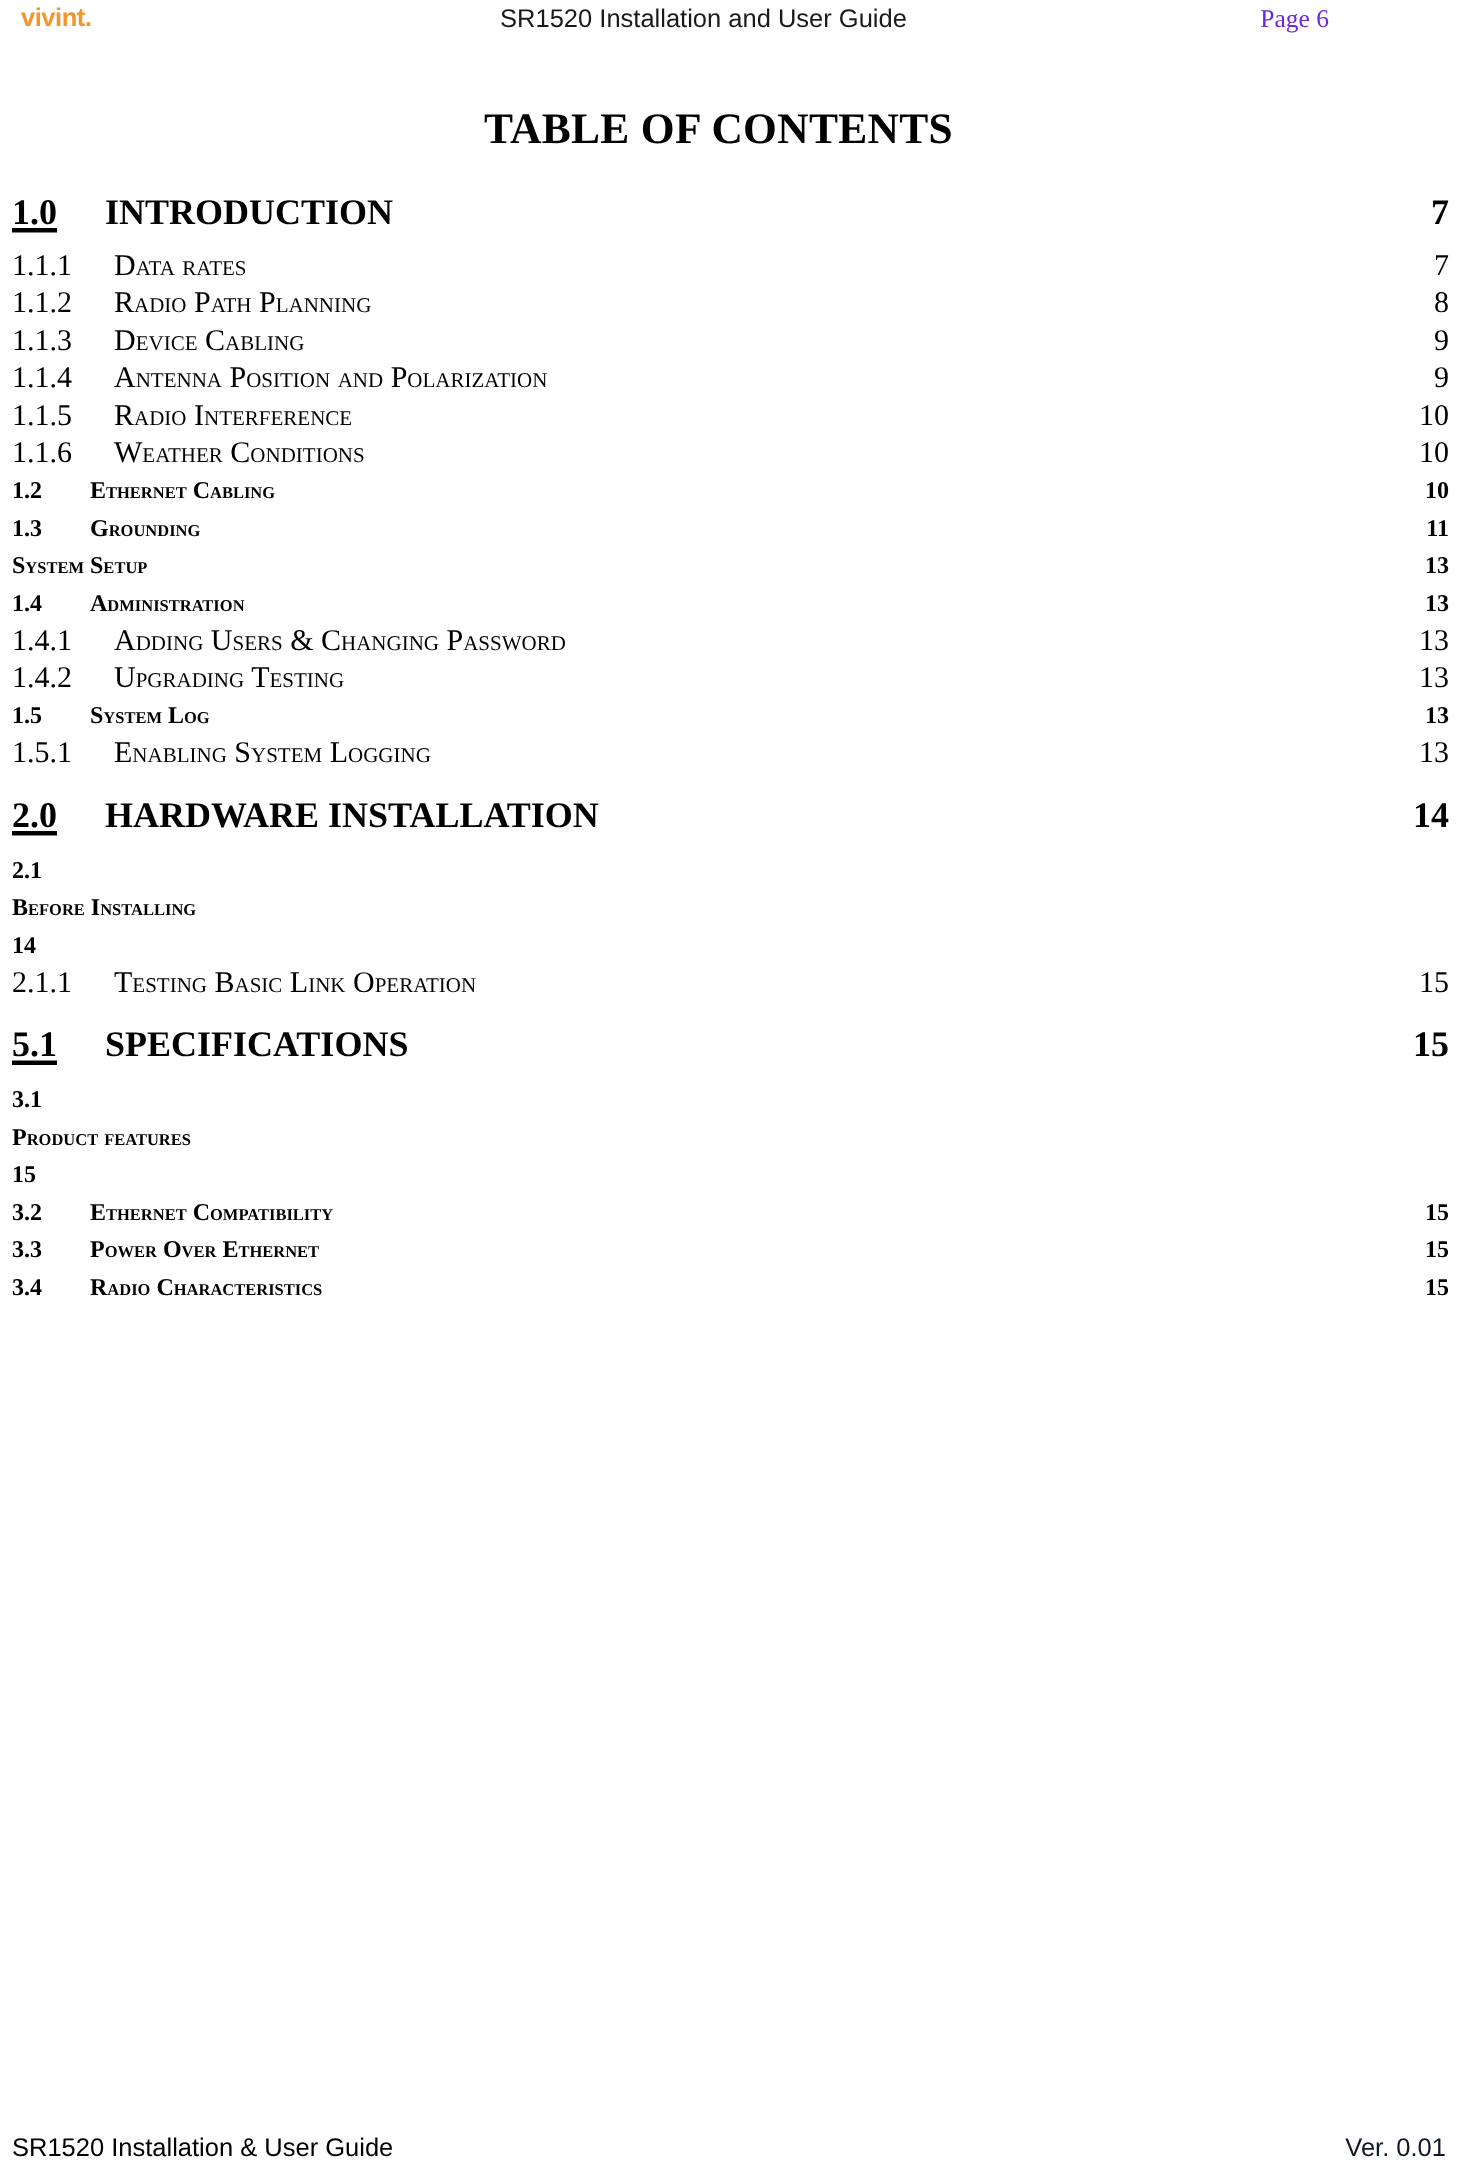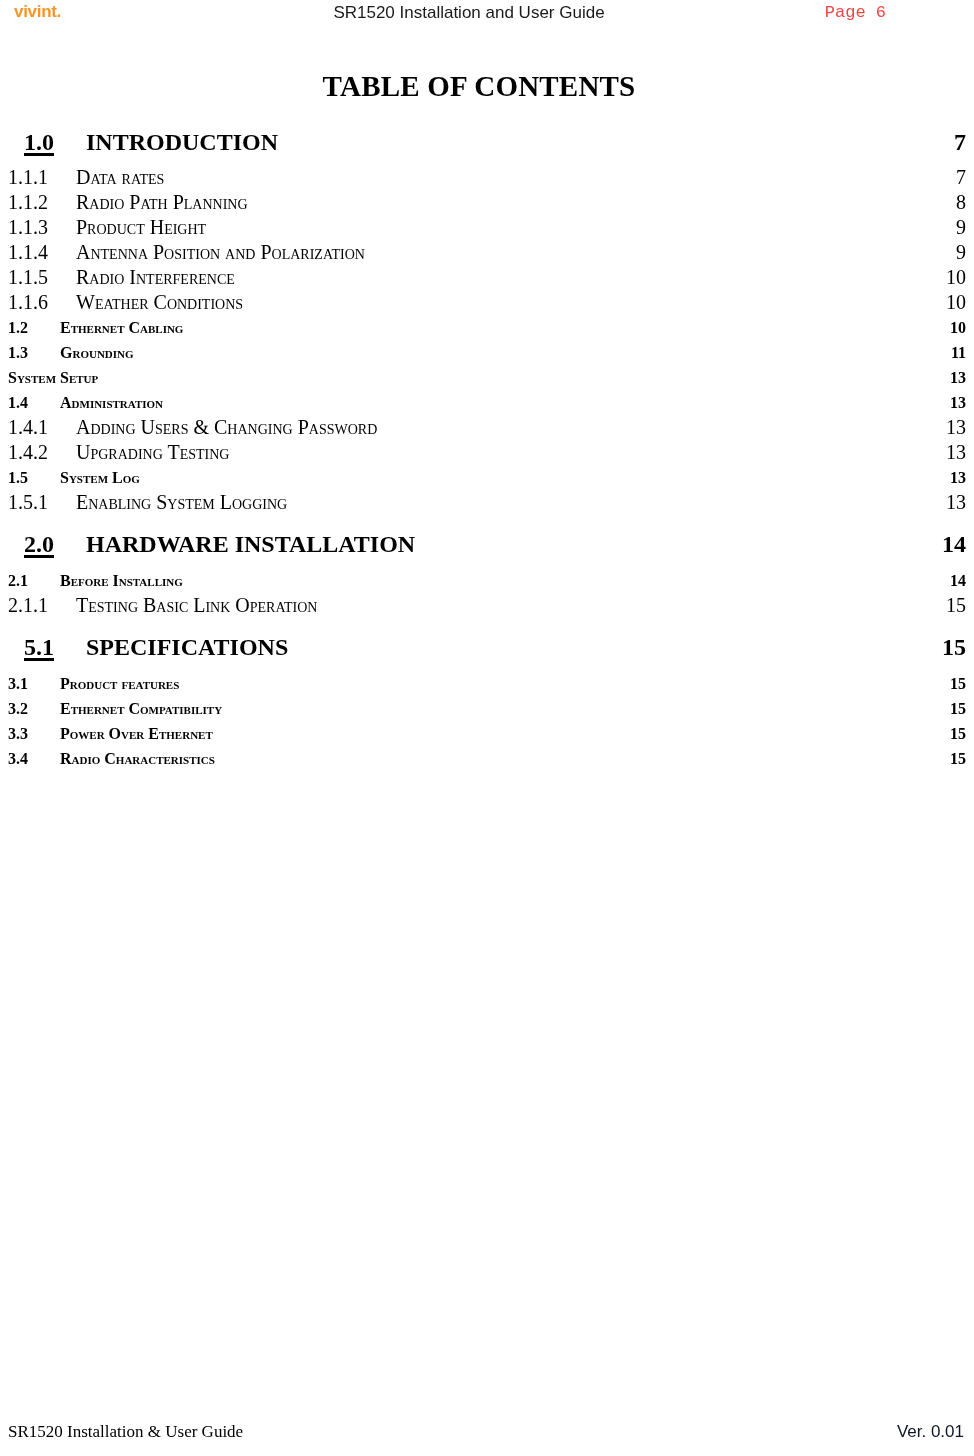--- a/index.html
+++ b/index.html
@@ -52,23 +52,23 @@
     font-family: "Liberation Sans", "DejaVu Sans", sans-serif;
     font-size: 17px;
     color: #1a1a1a;
     
     transform: translateX(-18px);
   }
   .header-page {
     position: absolute;
     right: 14px;
     top: 3px;
-    font-family: Liberation Mono, monospace;
-    font-size: 17px;
-    color: #ef4444;
+    font-family: Liberation Serif, serif;
+    font-size: 17px;
+    color: #6d28d9;
   }
 
   
   .toc-title {
     position: absolute;
     left: 0;
     top: 70px;
     width: 974px;
     text-align: center;
     font-family: "Liberation Serif", "DejaVu Serif", serif;
@@ -116,21 +116,20 @@
     font-size: 24px;
     line-height: 34px;
     margin-top: 12px;
     margin-bottom: 6px;
   }
   .lvl1 .num {
     width: 62px;
     text-decoration: underline;
     text-underline-offset: 3px;
     text-decoration-thickness: 2.5px;
-    margin-left: 16px;
   }
   .lvl1 .ttl,
   .lvl1 .fill,
   .lvl1 .pg {
     text-underline-offset: 3px;
     text-decoration-thickness: 2.5px;
   }
   .lvl1 .fill::after { content: "\00a0"; display: inline-block; width: 100%; }
 
   
@@ -155,35 +154,35 @@
     font-size: 20px;
     line-height: 25px;
     font-variant: small-caps;
   }
   .lvl3 .num {
     width: 68px;
     font-variant: normal;
   }
   .lvl3 .pg { font-variant: normal; }
 
-  .gap-before { margin-top: 7px; }
+  .gap-before { margin-top: 7px; flex-direction: column; }
 
   
   .footer {
     position: absolute;
     left: 0;
     bottom: 10px;
     width: 974px;
     height: 24px;
   }
   .footer-left {
     position: absolute;
     left: 8px;
     top: 0;
-    font-family: Liberation Serif, serif;
+    font-family: Liberation Sans, sans-serif;
     font-size: 17px;
     color: #000;
   }
   .footer-right {
     position: absolute;
     right: 10px;
     top: 0;
     font-family: "Liberation Sans", "DejaVu Sans", sans-serif;
     font-size: 17px;
     color: #0f172a;
@@ -216,21 +215,21 @@
         <span class="pg">7</span>
       </div>
       <div class="row lvl3">
         <span class="num">1.1.2</span>
         <span class="ttl">Radio Path Planning</span>
         <span class="fill"></span>
         <span class="pg">8</span>
       </div>
       <div class="row lvl3">
         <span class="num">1.1.3</span>
-        <span class="ttl">Product Height</span>
+        <span class="ttl">Device Cabling</span>
         <span class="fill"></span>
         <span class="pg">9</span>
       </div>
       <div class="row lvl3">
         <span class="num">1.1.4</span>
         <span class="ttl">Antenna Position and Polarization</span>
         <span class="fill"></span>
         <span class="pg">9</span>
       </div>
       <div class="row lvl3">

